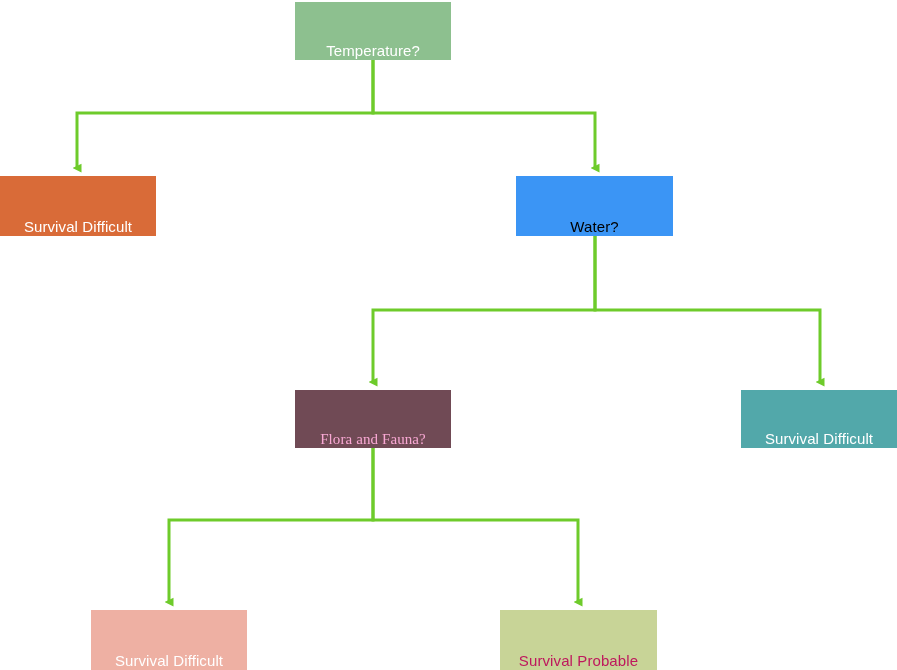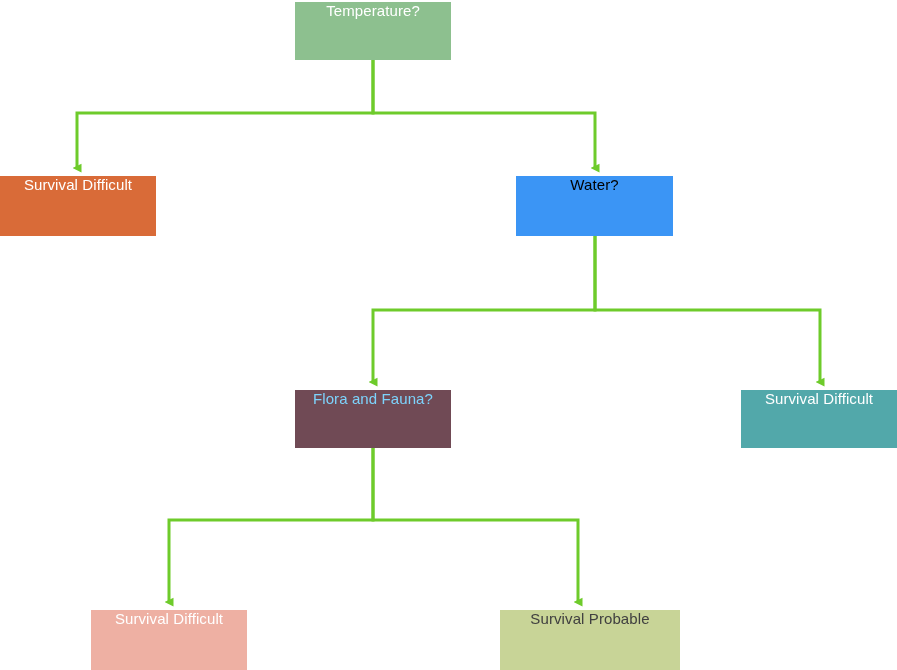--- a/index.html
+++ b/index.html
@@ -21,21 +21,21 @@
     position: absolute;
     left: 0;
     top: 0;
     width: 897px;
     height: 670px;
   }
   .node {
     position: absolute;
     box-sizing: border-box;
     display: flex;
-    align-items: flex-start;
+    align-items: flex-end;
     justify-content: center;
     color: #ffffff;
     font-size: 15px;
     line-height: 1.2;
     letter-spacing: 0.1px;
     text-align: center;
     white-space: nowrap;
     z-index: 2;
   }
   .node-label {
@@ -68,29 +68,29 @@
   </div>
 
   <div class="node" style="left: 0px; top: 176px; width: 156px; height: 60px; background: rgb(217, 107, 56); color: rgb(255, 255, 255);">
     <span class="node-label">Survival Difficult</span>
   </div>
 
   <div class="node" style="left: 516px; top: 176px; width: 157px; height: 60px; background: rgb(59, 149, 245); color: #000000;">
     <span class="node-label">Water?</span>
   </div>
 
-  <div class="node" style="left: 295px; top: 390px; width: 156px; height: 58px; background: rgb(112, 74, 85); color: #7dd3fc;">
+  <div class="node" style="left: 295px; top: 390px; width: 156px; height: 58px; background: rgb(112, 74, 85); color: #f9a8d4; font-family: Liberation Serif, serif;">
     <span class="node-label">Flora and Fauna?</span>
   </div>
 
   <div class="node" style="left: 741px; top: 390px; width: 156px; height: 58px; background: rgb(82, 168, 170); color: rgb(255, 255, 255);">
     <span class="node-label">Survival Difficult</span>
   </div>
 
   <div class="node" style="left: 91px; top: 610px; width: 156px; height: 60px; background: rgb(238, 176, 163); color: rgb(255, 255, 255);">
     <span class="node-label">Survival Difficult</span>
   </div>
 
-  <div class="node" style="left: 500px; top: 610px; width: 180px; height: 60px; background: rgb(200, 212, 151); color: #404040;">
+  <div class="node" style="left: 500px; top: 610px; width: 157px; height: 60px; background: rgb(200, 212, 151); color: #be185d;">
     <span class="node-label">Survival Probable</span>
   </div>
 
 </div>
 
 </body></html>

